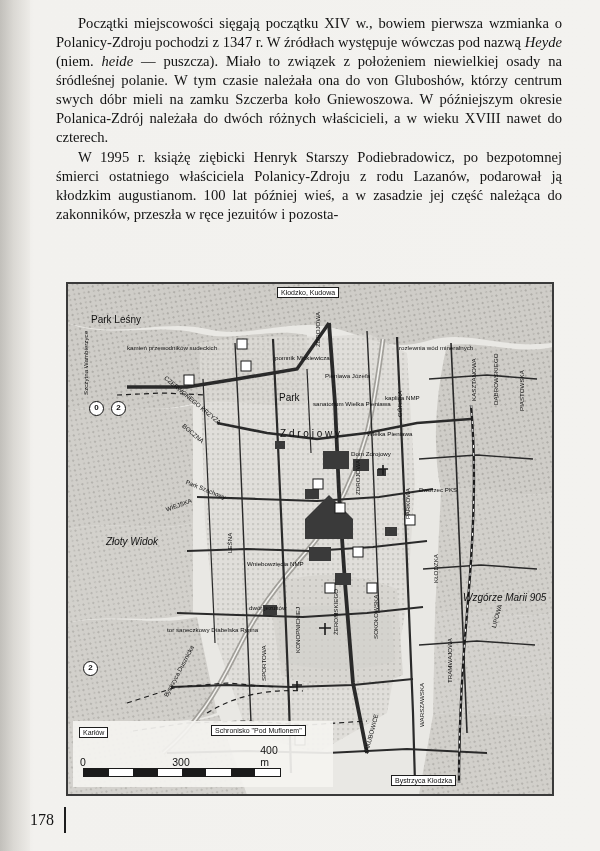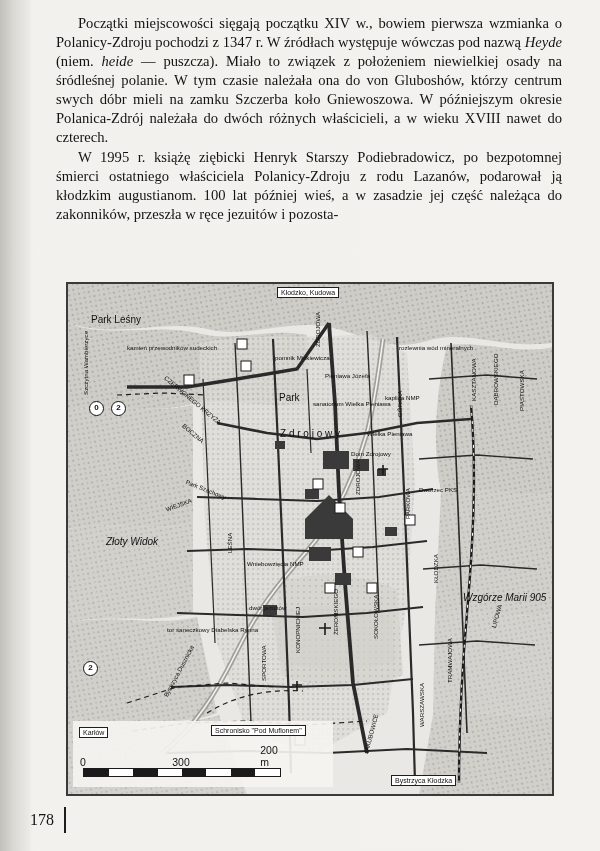--- a/index.html
+++ b/index.html
@@ -341,21 +341,21 @@
       <div class="map-label ml-xs rot75" style="left:296px; top:470px;">JAKUBOWICE</div>
 
       <div class="marker-rd" style="left:22px; top:118px;">0</div>
       <div class="marker-rd" style="left:44px; top:118px;">2</div>
       <div class="marker-rd" style="left:16px; top:378px;">2</div>
 
 
       <div class="scalebar">
         <span class="lbl" style="left:0px;">0</span>
         <span class="lbl" style="left:98px;">300</span>
-        <span class="lbl" style="left:186px;">200 m</span>
+        <span class="lbl" style="left:186px;">400 m</span>
         <span class="bar"></span>
       </div>
 
     </div>
   </div>
 
   <div class="folio-rule"></div>
   <div class="folio">178</div>
 </div>
 

